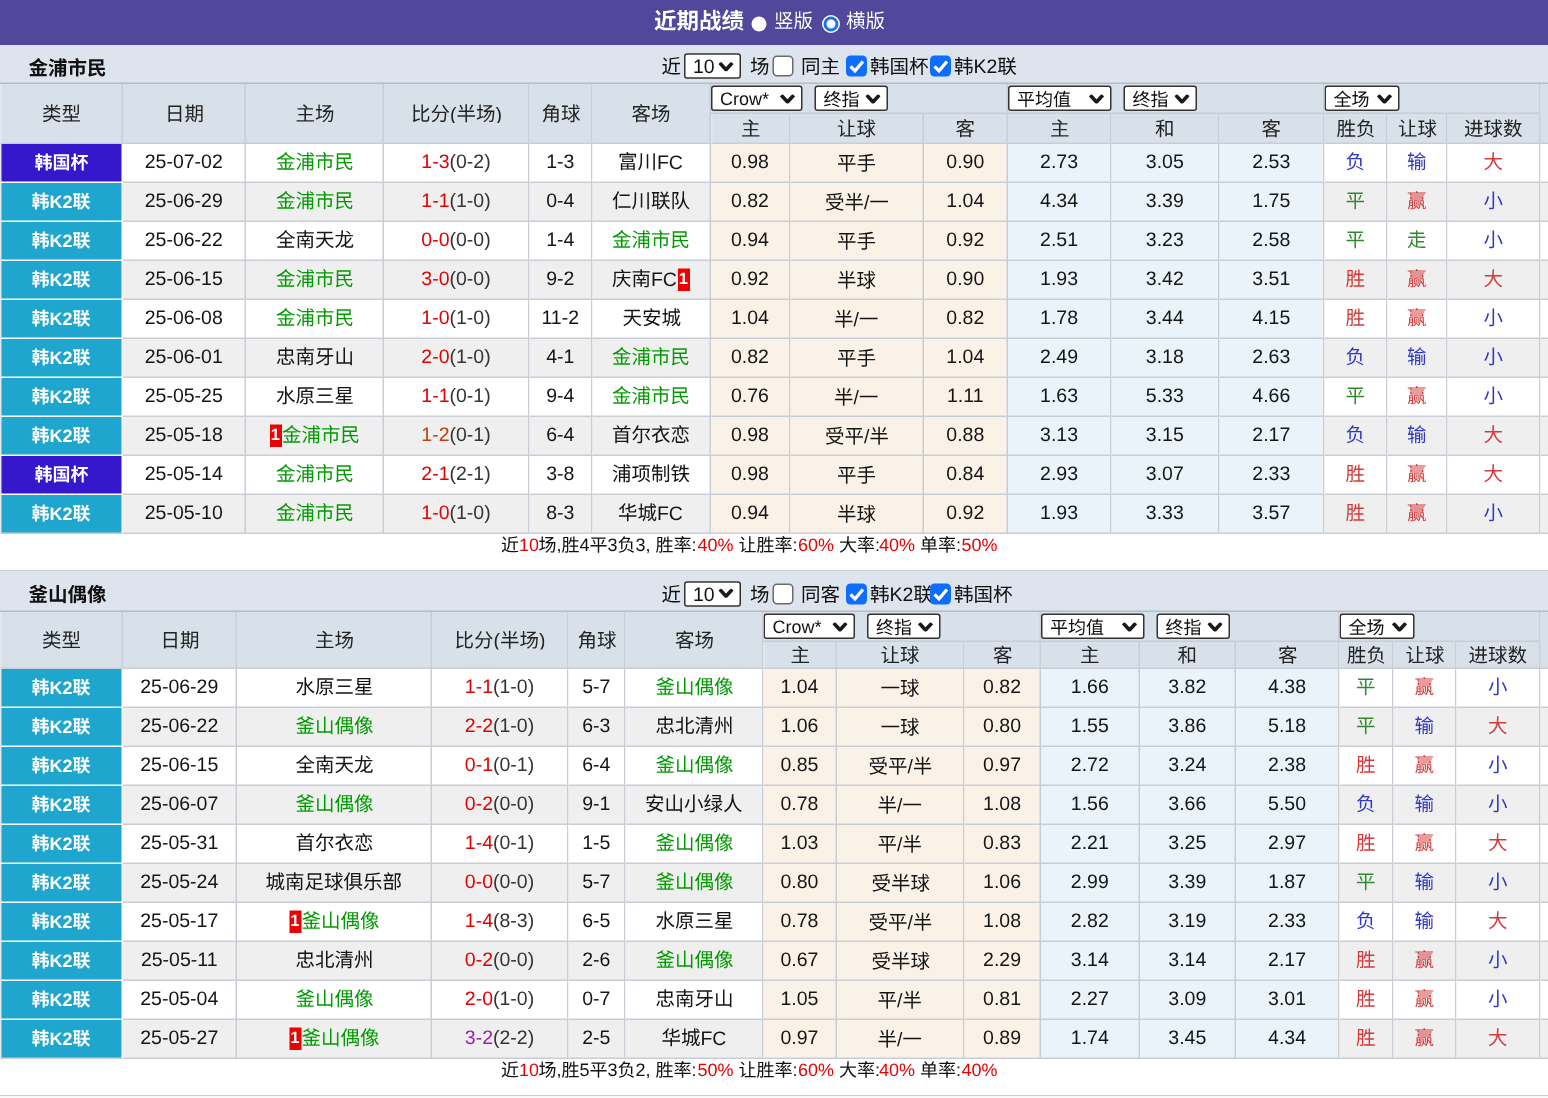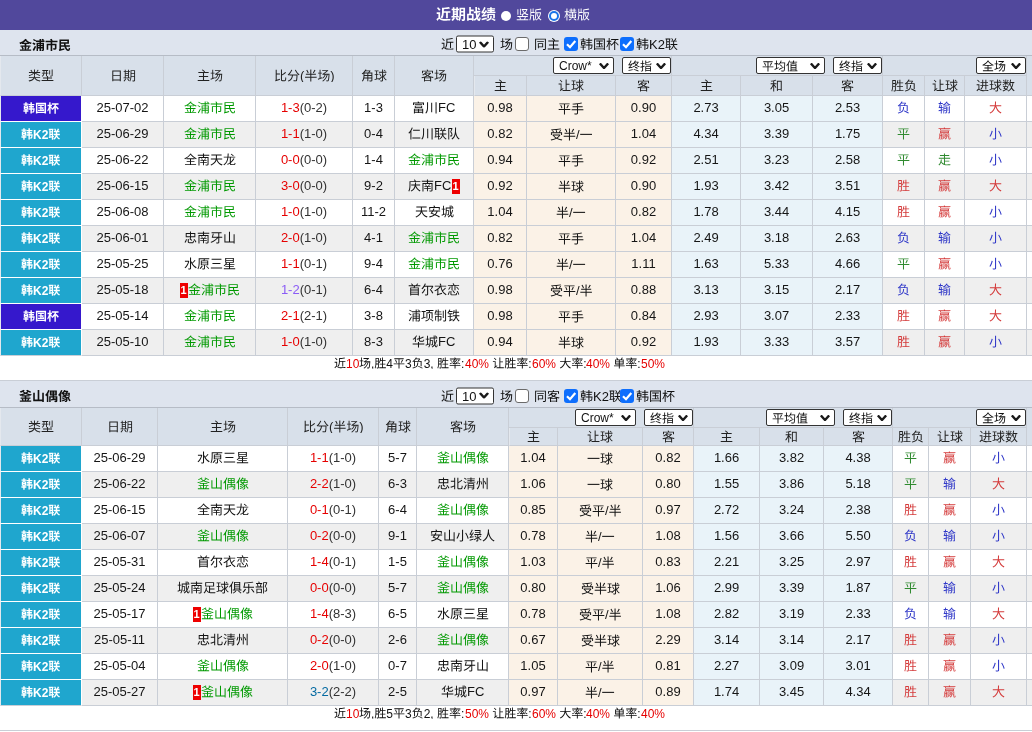--- a/index.html
+++ b/index.html
@@ -15,21 +15,21 @@
 .cbu{display:inline-block;width:14px;height:14px;background:#fff;border:1.5px solid #6B6B6B;border-radius:3px}
 .cbc{display:inline-flex;width:14px;height:14px;background:#0D6EFD;border-radius:3px;align-items:center;justify-content:center}
 .tb{border-spacing:0;table-layout:fixed;width:1032px}
 .tb td{border-right:1px solid #C9CED6;border-bottom:1px solid #C9CED6;text-align:center;vertical-align:middle;font-size:13px;color:#151515;overflow:hidden}
 .h1{height:20px}
 .tb td.sp{border-right:none}
 .tb td.n{line-height:24px;vertical-align:top}
 .hc{background:#D8E0EA}
 .tb tr td:first-child{border-left:1px solid #E4E8EE}
 .h1 .hc{border-bottom:1px solid #C9CED6}
-.selrow{display:flex;align-items:center;justify-content:flex-end;gap:8px}
+.selrow{display:flex;align-items:center;justify-content:flex-start;gap:8px}
 .blk{display:block;margin:-1px auto 0}
 .tb tr.odd td{background:#fff}
 .tb tr.even td{background:#EFEFEF}
 .tb tr td.cream{background:#FBF2E7 !important}
 .tb tr td.lb{background:#E9F3F9 !important}
 .tb tr td.ty.cup{background:#3518CC !important;border-right:1px solid #fff;border-bottom:1px solid #fff}
 .tb tr td.ty.k2{background:#1FA6CE !important;border-right:1px solid #fff;border-bottom:1px solid #fff}
 .tb tr.odd td, .tb tr.even td{height:26px}
 .fx{display:flex;align-items:center;justify-content:center}
 .fx svg{margin-top:-1.5px}
@@ -778,21 +778,21 @@
           <div class="fx">
             <span class="rb">1</span>
             <svg style="width:52.0px;height:13px;" viewBox="0 -880 4000 1000" fill="#009900">
               <use href="#g44"></use>
               <use href="#g45" x="1000"></use>
               <use href="#g46" x="2000"></use>
               <use href="#g47" x="3000"></use>
             </svg>
           </div>
         </td>
-        <td class="n"><span style="color:#8b5cf6">1-2</span><span style="color:#333">(0-1)</span></td>
+        <td class="n"><span style="color:#c2410c">1-2</span><span style="color:#333">(0-1)</span></td>
         <td class="n">6-4</td>
         <td>
           <div class="fx">
             <svg style="width:52.0px;height:13px;" viewBox="0 -880 4000 1000" fill="#151515">
               <use href="#g74"></use>
               <use href="#g75" x="1000"></use>
               <use href="#g76" x="2000"></use>
               <use href="#g77" x="3000"></use>
             </svg>
           </div>
@@ -1717,21 +1717,21 @@
           <div class="fx">
             <span class="rb">1</span>
             <svg style="width:52.0px;height:13px;" viewBox="0 -880 4000 1000" fill="#009900">
               <use href="#g88"></use>
               <use href="#g69" x="1000"></use>
               <use href="#g89" x="2000"></use>
               <use href="#g90" x="3000"></use>
             </svg>
           </div>
         </td>
-        <td class="n"><span style="color:#0369a1">3-2</span><span style="color:#333">(2-2)</span></td>
+        <td class="n"><span style="color:#a21caf">3-2</span><span style="color:#333">(2-2)</span></td>
         <td class="n">2-5</td>
         <td>
           <div class="fx">
             <svg style="width:43.3px;height:13px;" viewBox="0 -880 3333 1000" fill="#151515">
               <use href="#g81"></use>
               <use href="#g66" x="1000"></use>
               <text x="2000" y="0" font-size="1000" font-family="Liberation Sans">FC</text>
             </svg>
           </div>
         </td>

